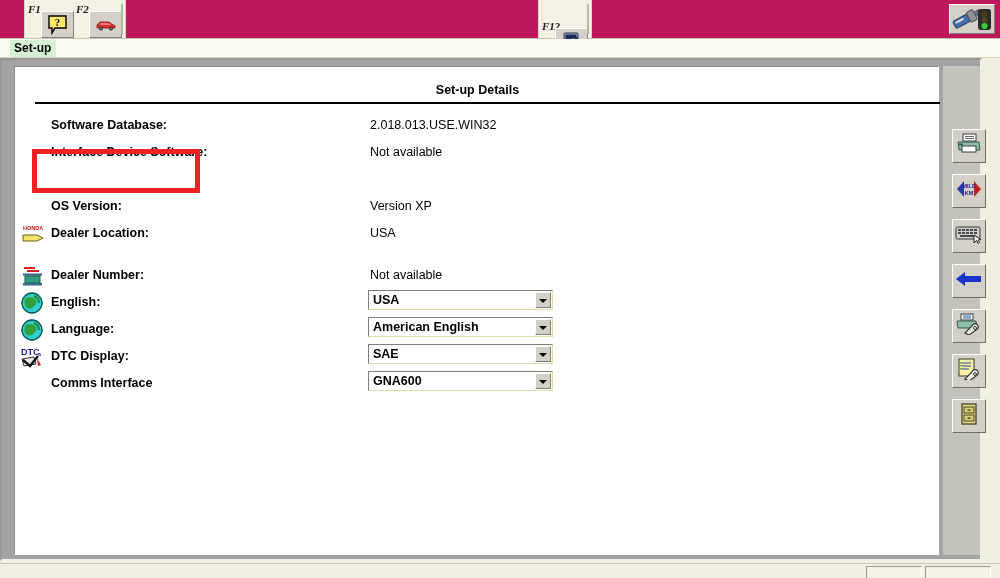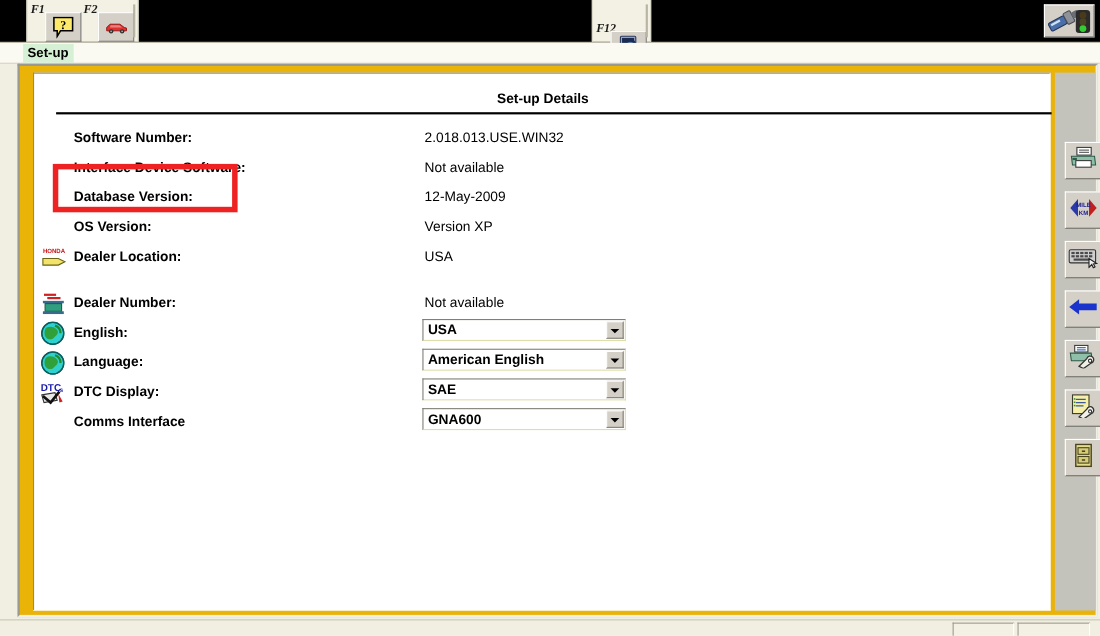--- a/index.html
+++ b/index.html
@@ -13,21 +13,21 @@
     font-family: "Liberation Sans", sans-serif;
     overflow: hidden;
     position: relative;
   }
 
   
   #fkey-bar {
     position: absolute;
     left: 0; top: 0;
     width: 1000px; height: 38px;
-    background: #000000;
+    background: #be185d;
     border-bottom: 1px solid #c9c6b4;
   }
   .fkey-group {
     position: absolute;
     top: 0;
     height: 38px;
     background: #f3f1e4;
     border-left: 1px solid #d8d5c6;
     border-right: 1px solid #d8d5c6;
   }
@@ -69,35 +69,35 @@
   
   #tabstrip {
     position: absolute;
     left: 0; top: 39px;
     width: 1000px; height: 18px;
     background: #fbfaf2;
     border-bottom: 1px solid #d5d2c2;
   }
   #tab-setup {
     position: absolute;
-    left: 21px; top: 1px;
+    left: 10px; top: 1px;
     padding: 1px 5px 1px 4px;
     background: #d6f0d6;
     font-size: 12px;
     font-weight: bold;
     color: #000000;
     line-height: 15px;
   }
 
   
   #window {
     position: absolute;
-    left: 16px; top: 58px;
+    left: 0; top: 58px;
     width: 982px; height: 503px;
-    background: #eab308;
+    background: #a3a3a3;
     border-top: 2px solid #9a9a92;
     border-left: 2px solid #9a9a92;
     border-right: 2px solid #efefe8;
     border-bottom: 2px solid #efefe8;
     box-sizing: border-box;
   }
   #content-panel {
     position: absolute;
     left: 12px; top: 6px;
     width: 925px; height: 489px;
@@ -329,33 +329,29 @@
 </div>
 
 <div id="window">
 
   <div id="content-panel">
 
     <div id="details-title">Set-up Details</div>
     <div id="details-rule"></div>
 
     <div class="row" style="top:48px;">
-      <div class="row-label">Software Number:</div>
+      <div class="row-label">Software Database:</div>
       <div class="row-value">2.018.013.USE.WIN32</div>
     </div>
 
     <div class="row" style="top:75px;">
       <div class="row-label">Interface Device Software:</div>
       <div class="row-value">Not available</div>
     </div>
 
-    <div class="row" style="top:102px;">
-      <div class="row-label">Database Version:</div>
-      <div class="row-value">12-May-2009</div>
-    </div>
 
     <div class="row" style="top:129px;">
       <div class="row-label">OS Version:</div>
       <div class="row-value">Version XP</div>
     </div>
 
     <div class="row" style="top:156px;">
       <div class="row-icon">
         <svg width="24" height="24" viewBox="0 0 24 24">
           <text x="2" y="7" font-family="Liberation Sans, sans-serif" font-size="5.5" font-weight="bold" fill="#cc1111">HONDA</text>

